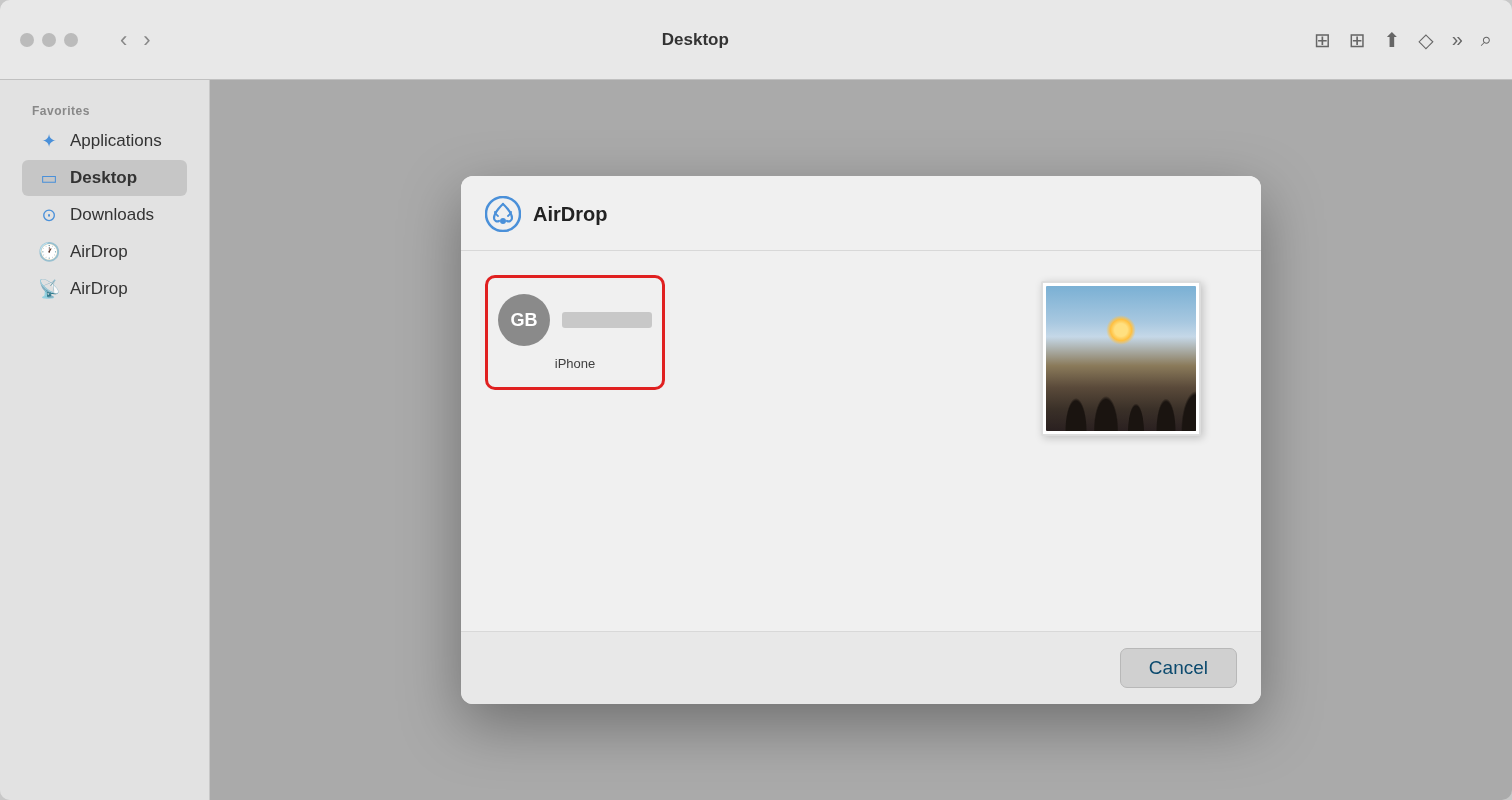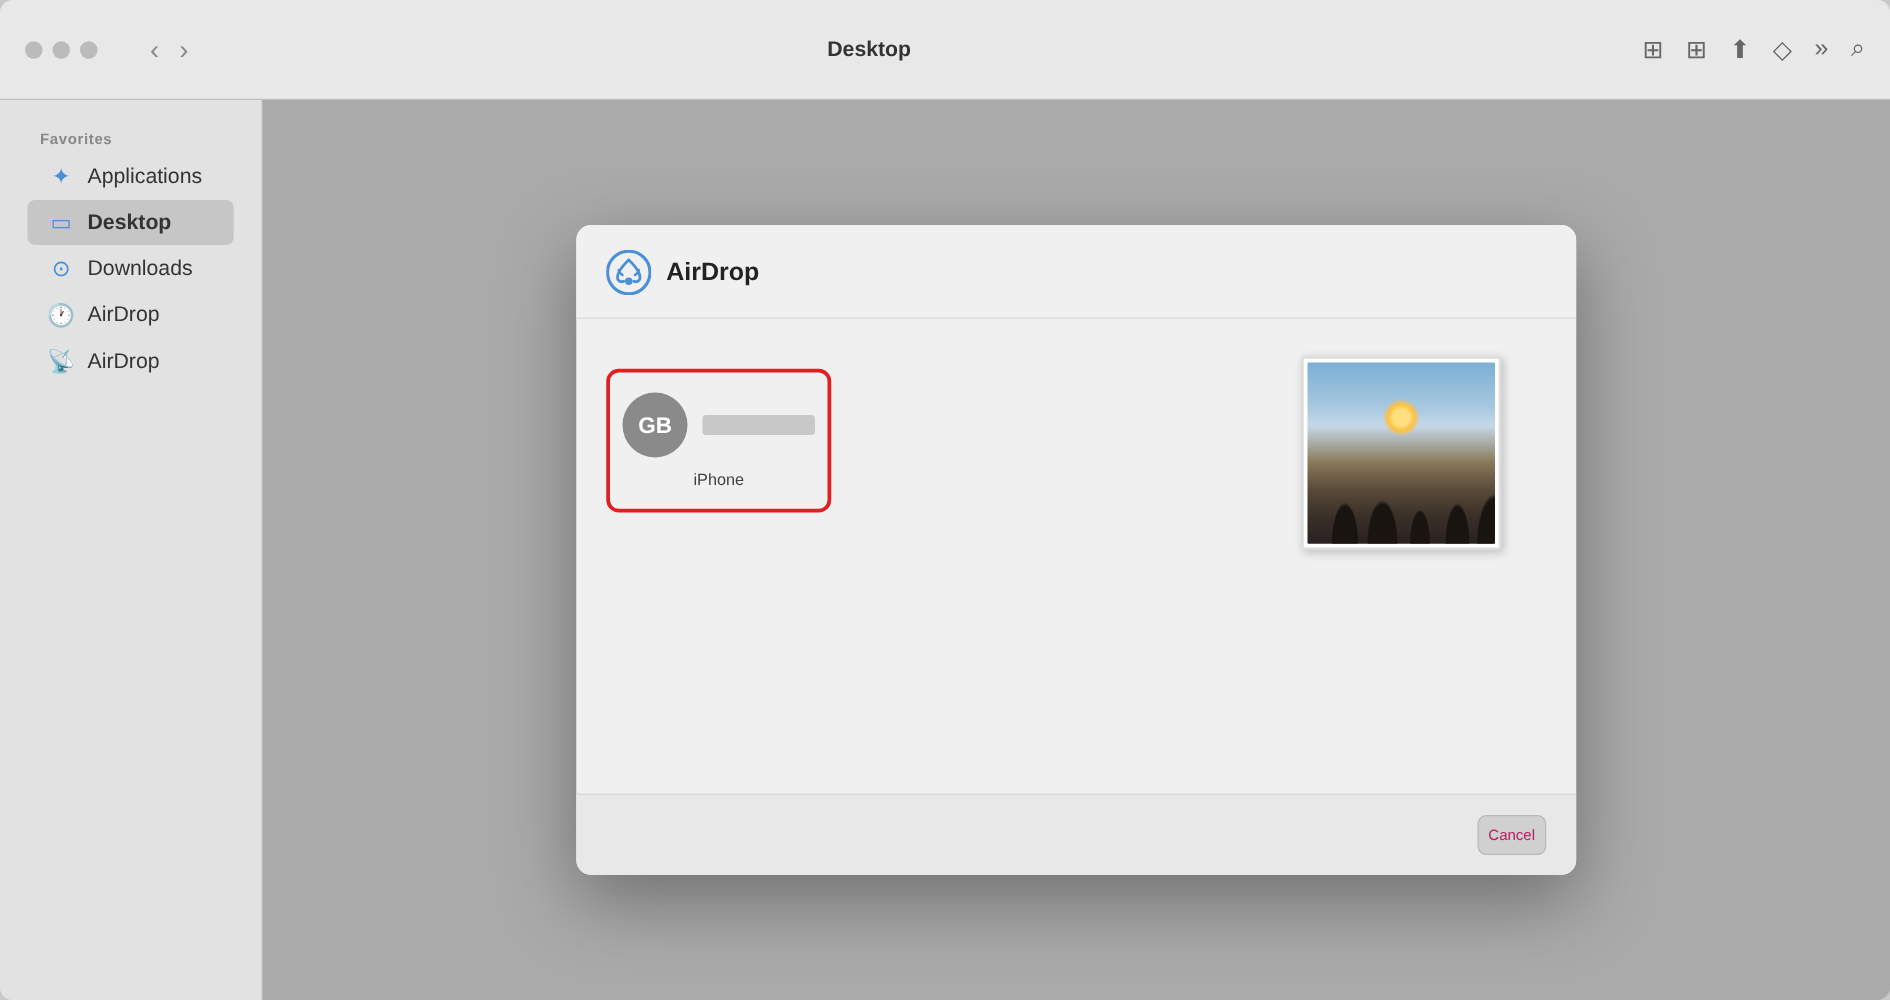--- a/index.html
+++ b/index.html
@@ -199,21 +199,20 @@
       border: 3px solid #e02020;
       border-radius: 10px;
       padding: 16px 26px;
       display: flex;
       flex-direction: column;
       align-items: center;
       gap: 10px;
       cursor: pointer;
       width: 180px;
       background: #f0f0f0;
-      margin-top: 16px;
     }
 
     .device-row {
       display: flex;
       align-items: center;
       gap: 12px;
     }
 
     .device-avatar {
       width: 52px;
@@ -310,24 +309,24 @@
       border-top: 1px solid #d8d8d8;
       display: flex;
       justify-content: flex-end;
       background: #e8e8e8;
     }
 
     .cancel-btn {
       background: #d0d0d0;
       border: 1px solid #b8b8b8;
       border-radius: 7px;
-      padding: 8px 8px;
-      font-size: 12px;
+      padding: 8px 28px;
+      font-size: 19px;
       font-weight: 500;
-      color: #be185d;
+      color: #0c4a6e;
       cursor: pointer;
     }
 
     
     .airdrop-svg {
       width: 36px;
       height: 36px;
     }
   </style>
 </head>

